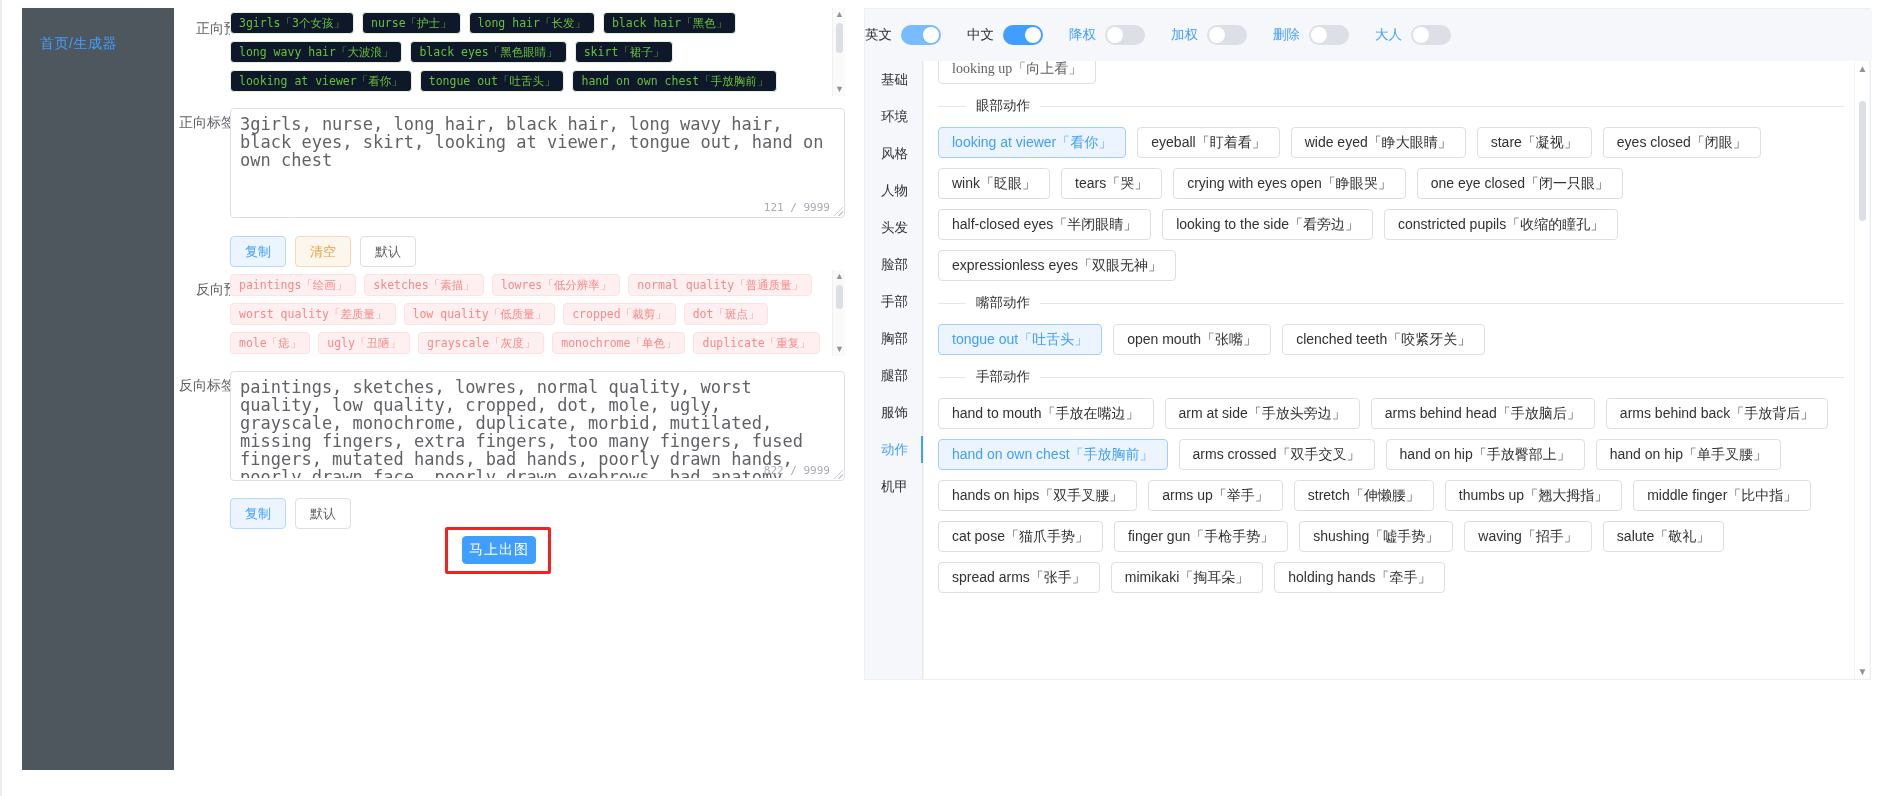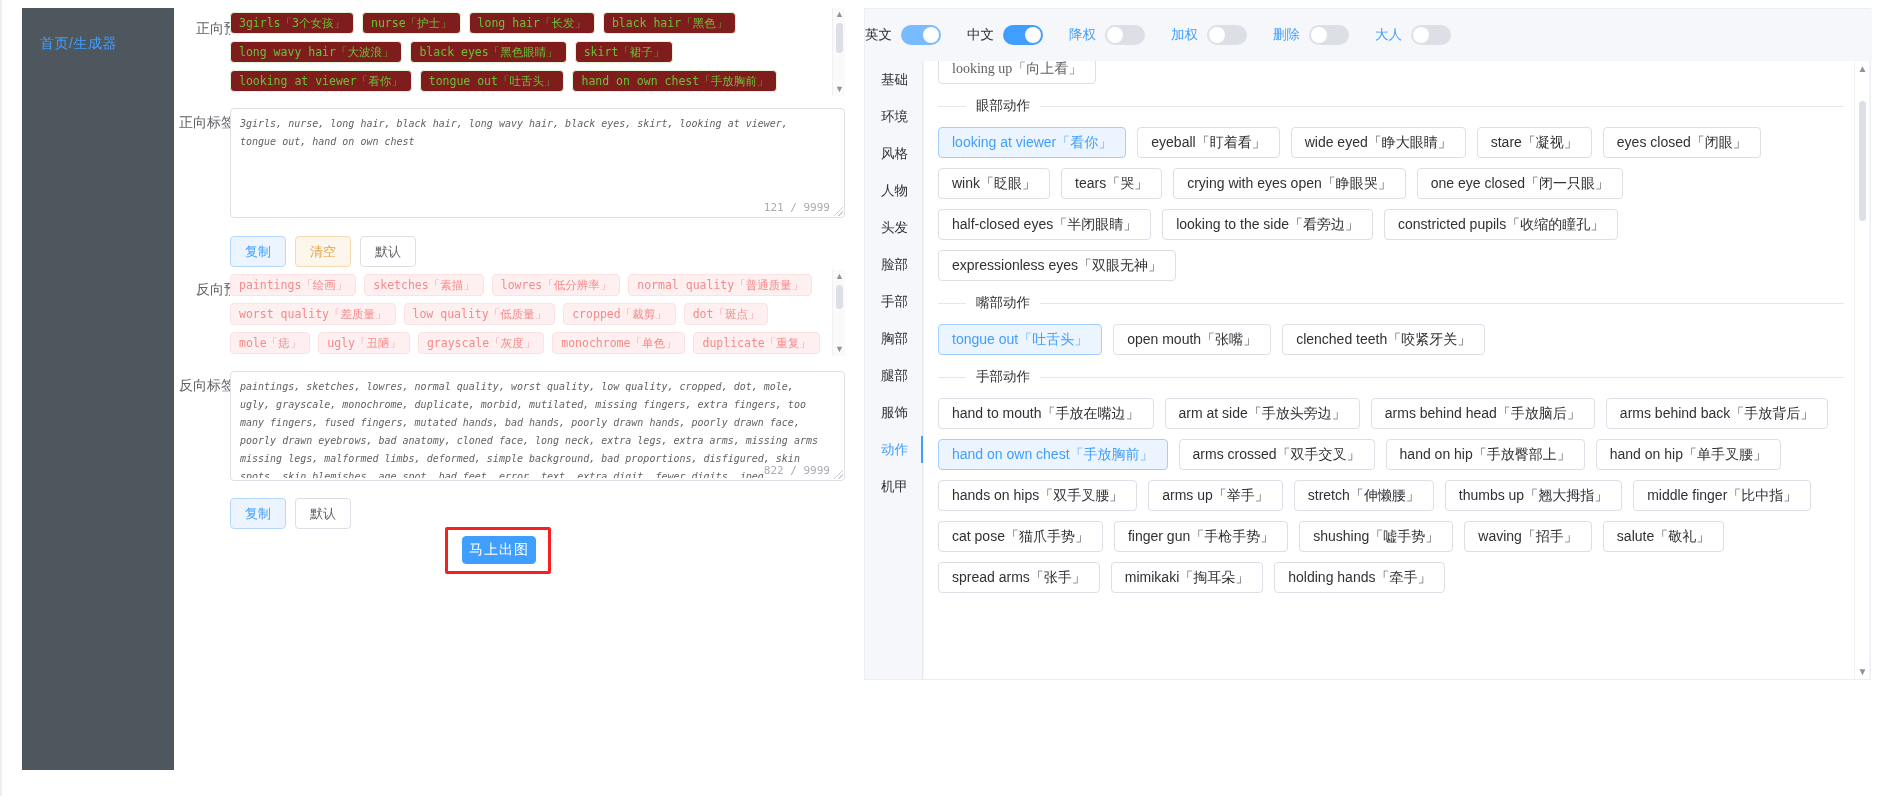--- a/index.html
+++ b/index.html
@@ -85,21 +85,21 @@
   .tag {
     display: inline-block;
     font-family: "DejaVu Sans Mono", monospace;
     font-size: 11.5px;
     line-height: 18px;
     padding: 1px 8px;
     border-radius: 4px;
     white-space: nowrap;
   }
   .tag.pos {
-    background: #7f1d1d;
+    background: #0f172a;
     border: 1px solid #e1f3d8;
     color: #67c23a;
   }
   .tag.neg {
     background: #fef0f0;
     border: 1px solid #fde2e2;
     color: #f78989;
   }
 
   
@@ -130,27 +130,26 @@
     position: absolute;
     border: 1px solid #dcdfe6;
     border-radius: 4px;
     background: #ffffff;
   }
   .ta-text {
     position: absolute;
     left: 9px; top: 6px;
     right: 15px;
     font-family: "DejaVu Sans Mono", monospace;
-    font-size: 10px;
+    font-size: 17px;
     line-height: 18px;
     color: #606266;
     white-space: pre-wrap;
     word-break: break-word;
     overflow: hidden;
-    font-style: italic;
   }
   .ta-count {
     position: absolute;
     right: 14px; bottom: 3px;
     font-size: 11px;
     color: #a8abb2;
     font-family: "DejaVu Sans Mono", monospace;
   }
   .ta-resize {
     position: absolute;

